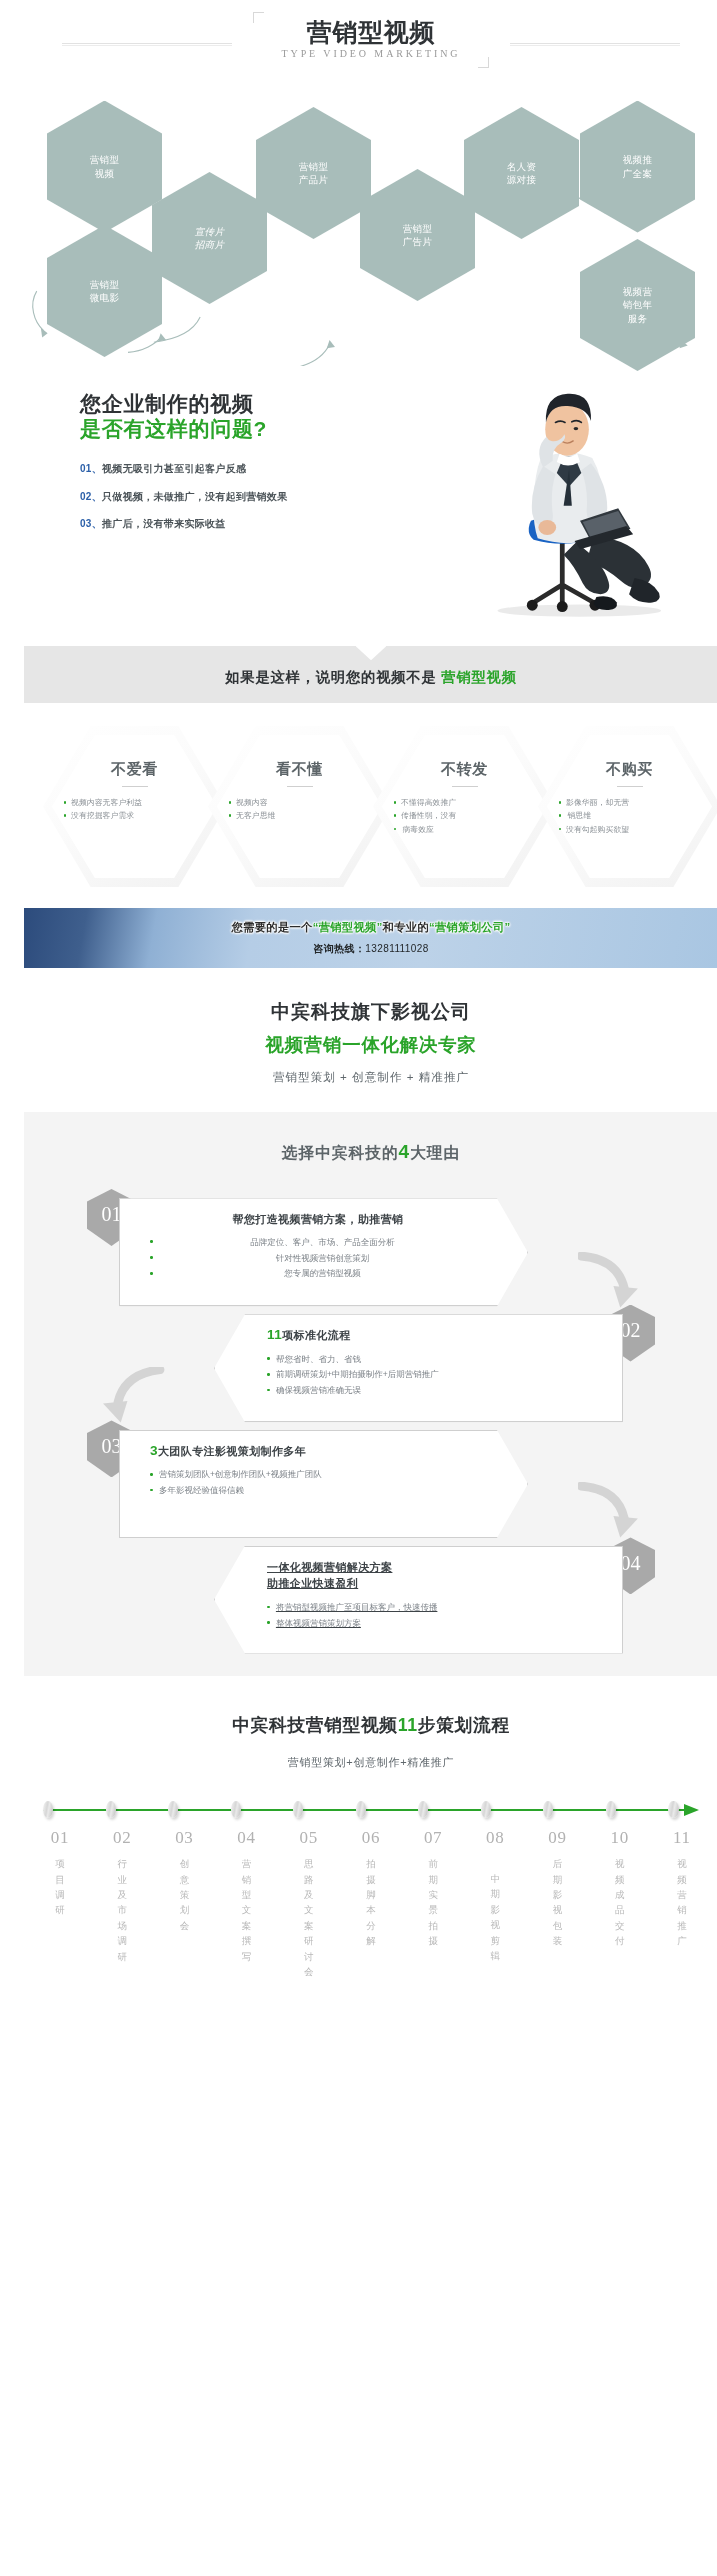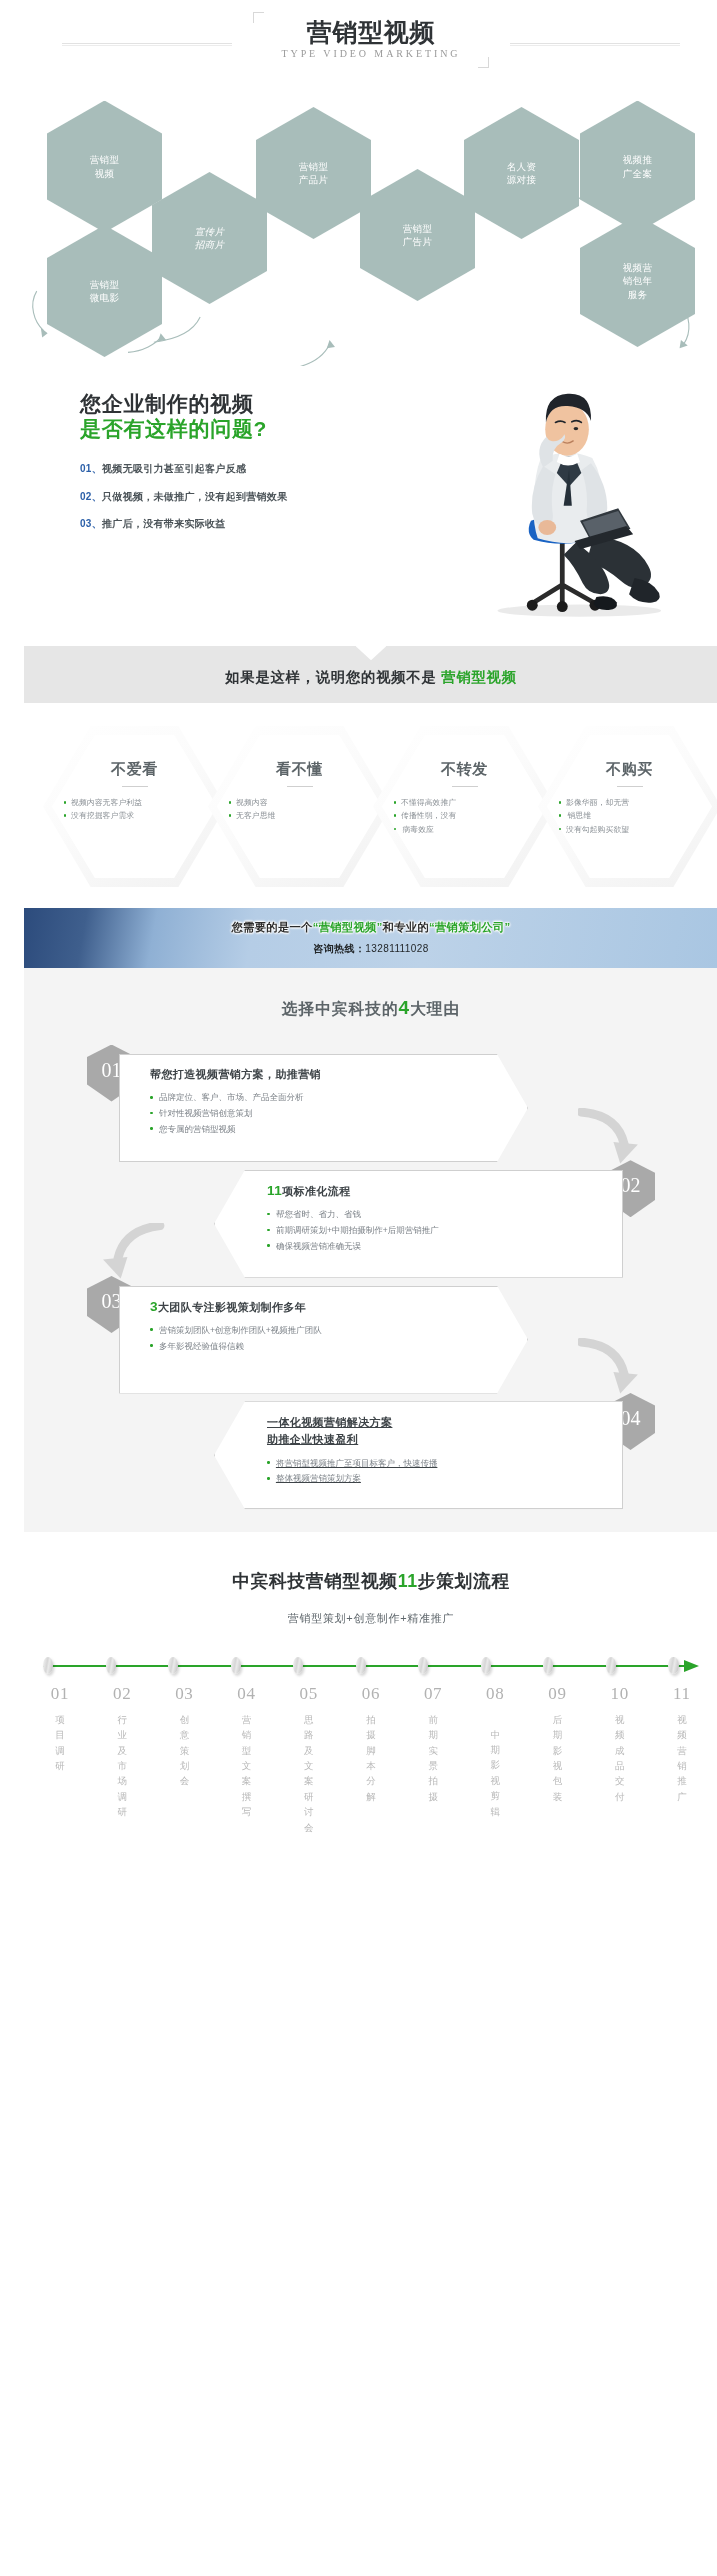--- a/index.html
+++ b/index.html
@@ -360,21 +360,21 @@
 广全案</span>
       </div>
     <div class="hx" style="left:440px; top:27px;  width:115px; height:132px;">
         <span style="white-space: pre-line;">名人资
 源对接</span>
       </div>
     <div class="hx" style="left:23px;  top:145px; width:115px; height:132px;">
         <span style="white-space: pre-line;">营销型
 微电影</span>
       </div>
-    <div class="hx" style="left:556px; top:135px; width:115px; height:132px;">
+    <div class="hx" style="left:556px; top:159px; width:115px; height:132px;">
         <span style="white-space: pre-line;">视频营
 销包年
 服务</span>
       </div>
   </div>
 
   <div class="problem">
     <div class="prob-l1">您企业制作的视频</div>
     <div class="prob-l2">是否有这样的问题?</div>
     <div class="prob-list">
@@ -478,31 +478,36 @@
 
   <div class="bluebar">
     <div class="blue-l1">
       <b>您需要的是一个</b><em>“营销型视频”</em><b>和专业的</b><em>“营销策划公司”</em>
     </div>
     <div class="blue-l2">
       <b>咨询热线：</b><span>13281111028</span>
     </div>
   </div>
 
+  <div class="intro">
+    <div class="intro-h1">中宾科技旗下影视公司</div>
+    <div class="intro-h2">视频营销一体化解决专家</div>
+    <div class="intro-h3">营销型策划 + 创意制作 + 精准推广</div>
+  </div>
 
   <div class="reasons">
     <div class="reasons-title">
       <span>选择中宾科技的</span><em>4</em><span>大理由</span>
     </div>
 
     <div class="rrow">
       <div class="rbadge" style="left:63px; top:0;">
           <span>01</span>
         </div>
-      <div class="rcard" style="left:95px; top:9.5px;">
+      <div class="rcard" style="left:95px; top:9.5px;text-align:center;">
         <div class="rcard-title">帮您打造视频营销方案，助推营销</div>
         <div class="rli">品牌定位、客户、市场、产品全面分析</div>
         <div class="rli">针对性视频营销创意策划</div>
         <div class="rli">您专属的营销型视频</div>
       </div>
       <svg class="curve" style="right:65px; top:63px;" width="75" height="61" viewBox="0 0 110 90">
         <path d="M4,6 q54,4 64,48" stroke="#d4d4d4" stroke-width="13" fill="none" stroke-linecap="round"></path>
         <polygon points="52,50 88,54 62,82" fill="#d4d4d4"></polygon>
       </svg>
     </div>

